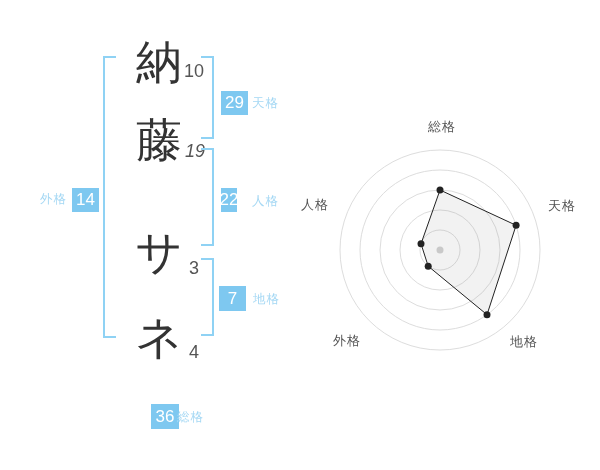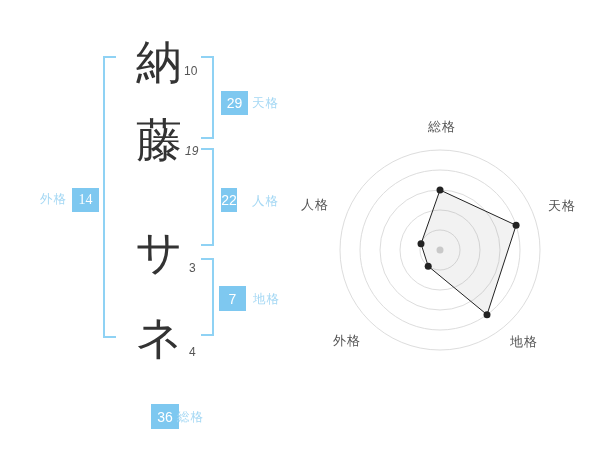--- a/index.html
+++ b/index.html
@@ -6,21 +6,21 @@
   .page{
     position:relative;width:600px;height:470px;background:#ffffff;overflow:hidden;
     font-family:"Liberation Sans","DejaVu Sans",sans-serif;
   }
   
   .kanji{position:absolute;width:50px;text-align:center;font-size:46px;line-height:46px;color:var(--text-dark);}
   .kanji-0{left:134px;top:39px;}
   .kanji-1{left:134px;top:117px;}
   .kanji-2{left:134px;top:229px;}
   .kanji-3{left:134px;top:314px;}
-  .strokes{position:absolute;font-size:12px;line-height:13px;color:var(--text-gray);}
+  .strokes{position:absolute;font-size:18px;line-height:13px;color:var(--text-gray);}
   .strokes-0{left:184px;top:65px;}
   .strokes-1{left:185px;top:145px;font-style:italic;}
   .strokes-2{left:189px;top:262px;}
   .strokes-3{left:189px;top:346px;}
   
   .bracket{position:absolute;box-sizing:border-box;}
   .bracket-left{
     left:103px;top:56px;width:13px;height:282px;
     border-left:2px solid var(--bracket-blue);
     border-top:2px solid var(--bracket-blue);
@@ -31,26 +31,26 @@
     border-top:2px solid var(--bracket-blue);
     border-bottom:2px solid var(--bracket-blue);
     left:201px;width:13px;
   }
   .bracket-ten{top:56px;height:83px;}
   .bracket-jin{top:148px;height:98px;}
   .bracket-chi{top:258px;height:78px;}
   
   .badge{
     position:absolute;display:flex;align-items:center;justify-content:center;
-    background:var(--badge-blue);color:#ffffff;font-size:14px;
+    background:var(--badge-blue);color:#ffffff;font-size:17px;
   }
   .badge-ten{left:221px;top:91px;width:27px;height:24px;}
   .badge-jin{left:221px;top:188px;width:16px;height:24px;}
   .badge-chi{left:219px;top:286px;width:27px;height:25px;}
-  .badge-gai{left:72px;top:188px;width:27px;height:24px;font-family:Liberation Serif, serif;}
+  .badge-gai{left:72px;top:188px;width:27px;height:24px;}
   .badge-sou{left:143px;top:404px;width:28px;height:25px;margin-left:8px;}
   .badge-label{position:absolute;font-size:12.5px;line-height:14px;color:var(--label-blue);letter-spacing:1px;}
   .label-ten{left:252px;top:96px;}
   .label-jin{left:252px;top:194px;}
   .label-chi{left:253px;top:292px;}
   .label-gai{left:40px;top:192px;}
   .label-sou{left:177px;top:410px;}
   
   .radar-wrap{position:absolute;left:300px;top:110px;width:280px;height:280px;}
   .ring{fill:none;stroke:var(--ring-gray);stroke-width:1;}

